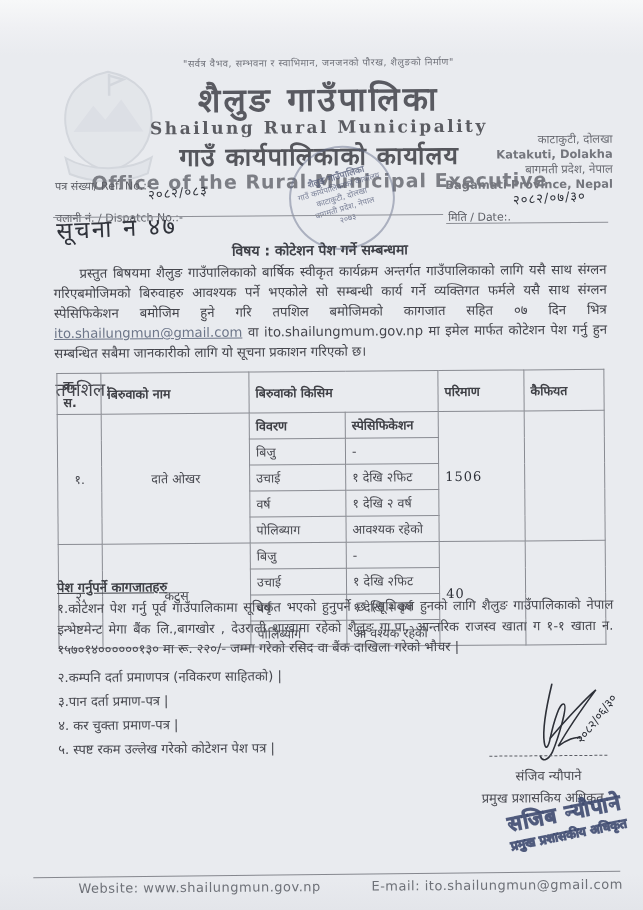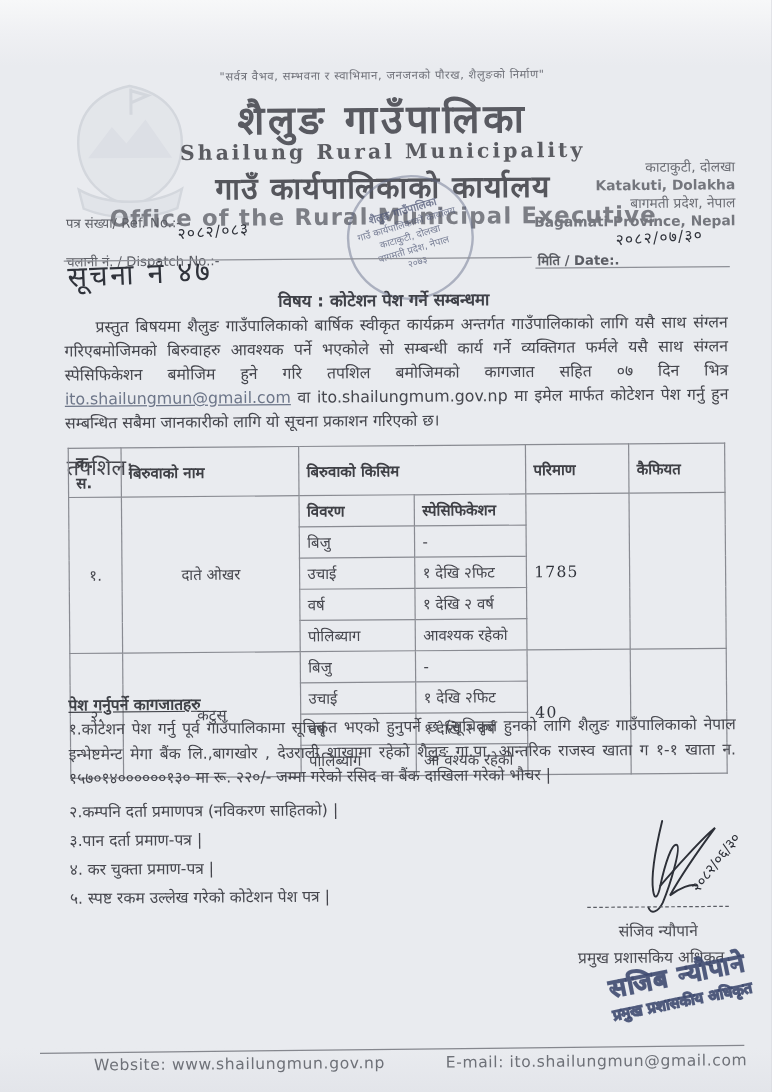--- a/index.html
+++ b/index.html
@@ -126,21 +126,21 @@
       <div>बागमती प्रदेश, नेपाल</div>
       <div>२०७३</div>
     </div>
 
     <div class="abs label" style="left:57px; top:176px;">पत्र संख्या/ Ref. No.:-</div>
     <div class="abs hand ref-value">२०८२/०८३</div>
     <div class="abs label" style="left:57px; top:208px;">चलानी नं. / Dispatch No.:-</div>
     <div class="abs hand notice-hand">सूचना नं ४७</div>
 
     <div class="abs hand date-value">२०८२/०७/३०</div>
-    <div class="abs label" style="left:450px; top:210px; font-weight:bold;">मिति / Date:.</div>
+    <div class="abs label" style="left:450px; top:210px; font-weight:normal;">मिति / Date:.</div>
 
     <div class="abs hline" style="left:55px; top:215px; width:390px;"></div>
     <div class="abs hline" style="left:448px; top:224px; width:162px;"></div>
 
     <div class="abs c subject">विषय : कोटेशन पेश गर्ने सम्बन्धमा</div>
 
     <div class="abs body-para">
       <span>प्रस्तुत बिषयमा शैलुङ गाउँपालिकाको बार्षिक स्वीकृत कार्यक्रम अन्तर्गत गाउँपालिकाको लागि यसै साथ  संग्लन गरिएबमोजिमको बिरुवाहरु आवश्यक पर्ने भएकोले सो सम्बन्धी कार्य गर्ने व्यक्तिगत फर्मले यसै साथ संग्लन स्पेसिफिकेशन बमोजिम हुने गरि तपशिल बमोजिमको कागजात सहित ०७ दिन भित्र </span><span class="link">ito.shailungmun@gmail.com</span><span> वा </span><span>ito.shailungmum.gov.np</span><span> मा इमेल मार्फत कोटेशन पेश गर्नु हुन सम्बन्धित सबैमा जानकारीको लागि यो सूचना प्रकाशन गरिएको छ।</span>
     </div>
 
@@ -161,21 +161,21 @@
         <td>बिरुवाको नाम</td>
         <td colspan="2">बिरुवाको किसिम</td>
         <td>परिमाण</td>
         <td>कैफियत</td>
       </tr>
       <tr>
         <td rowspan="5" class="topcell">१.</td>
         <td rowspan="5" class="midcell">दाते ओखर</td>
         <td class="bold">विवरण</td>
         <td class="bold">स्पेसिफिकेशन</td>
-        <td rowspan="5" class="qtycell"><span class="qty-hand">1785</span></td>
+        <td rowspan="5" class="qtycell"><span class="qty-hand">1506</span></td>
         <td rowspan="5"></td>
       </tr>
       <tr>
             <td>बिजु</td>
             <td>-</td>
           </tr>
       <tr>
             <td>उचाई</td>
             <td>१ देखि २फिट</td>
           </tr>

